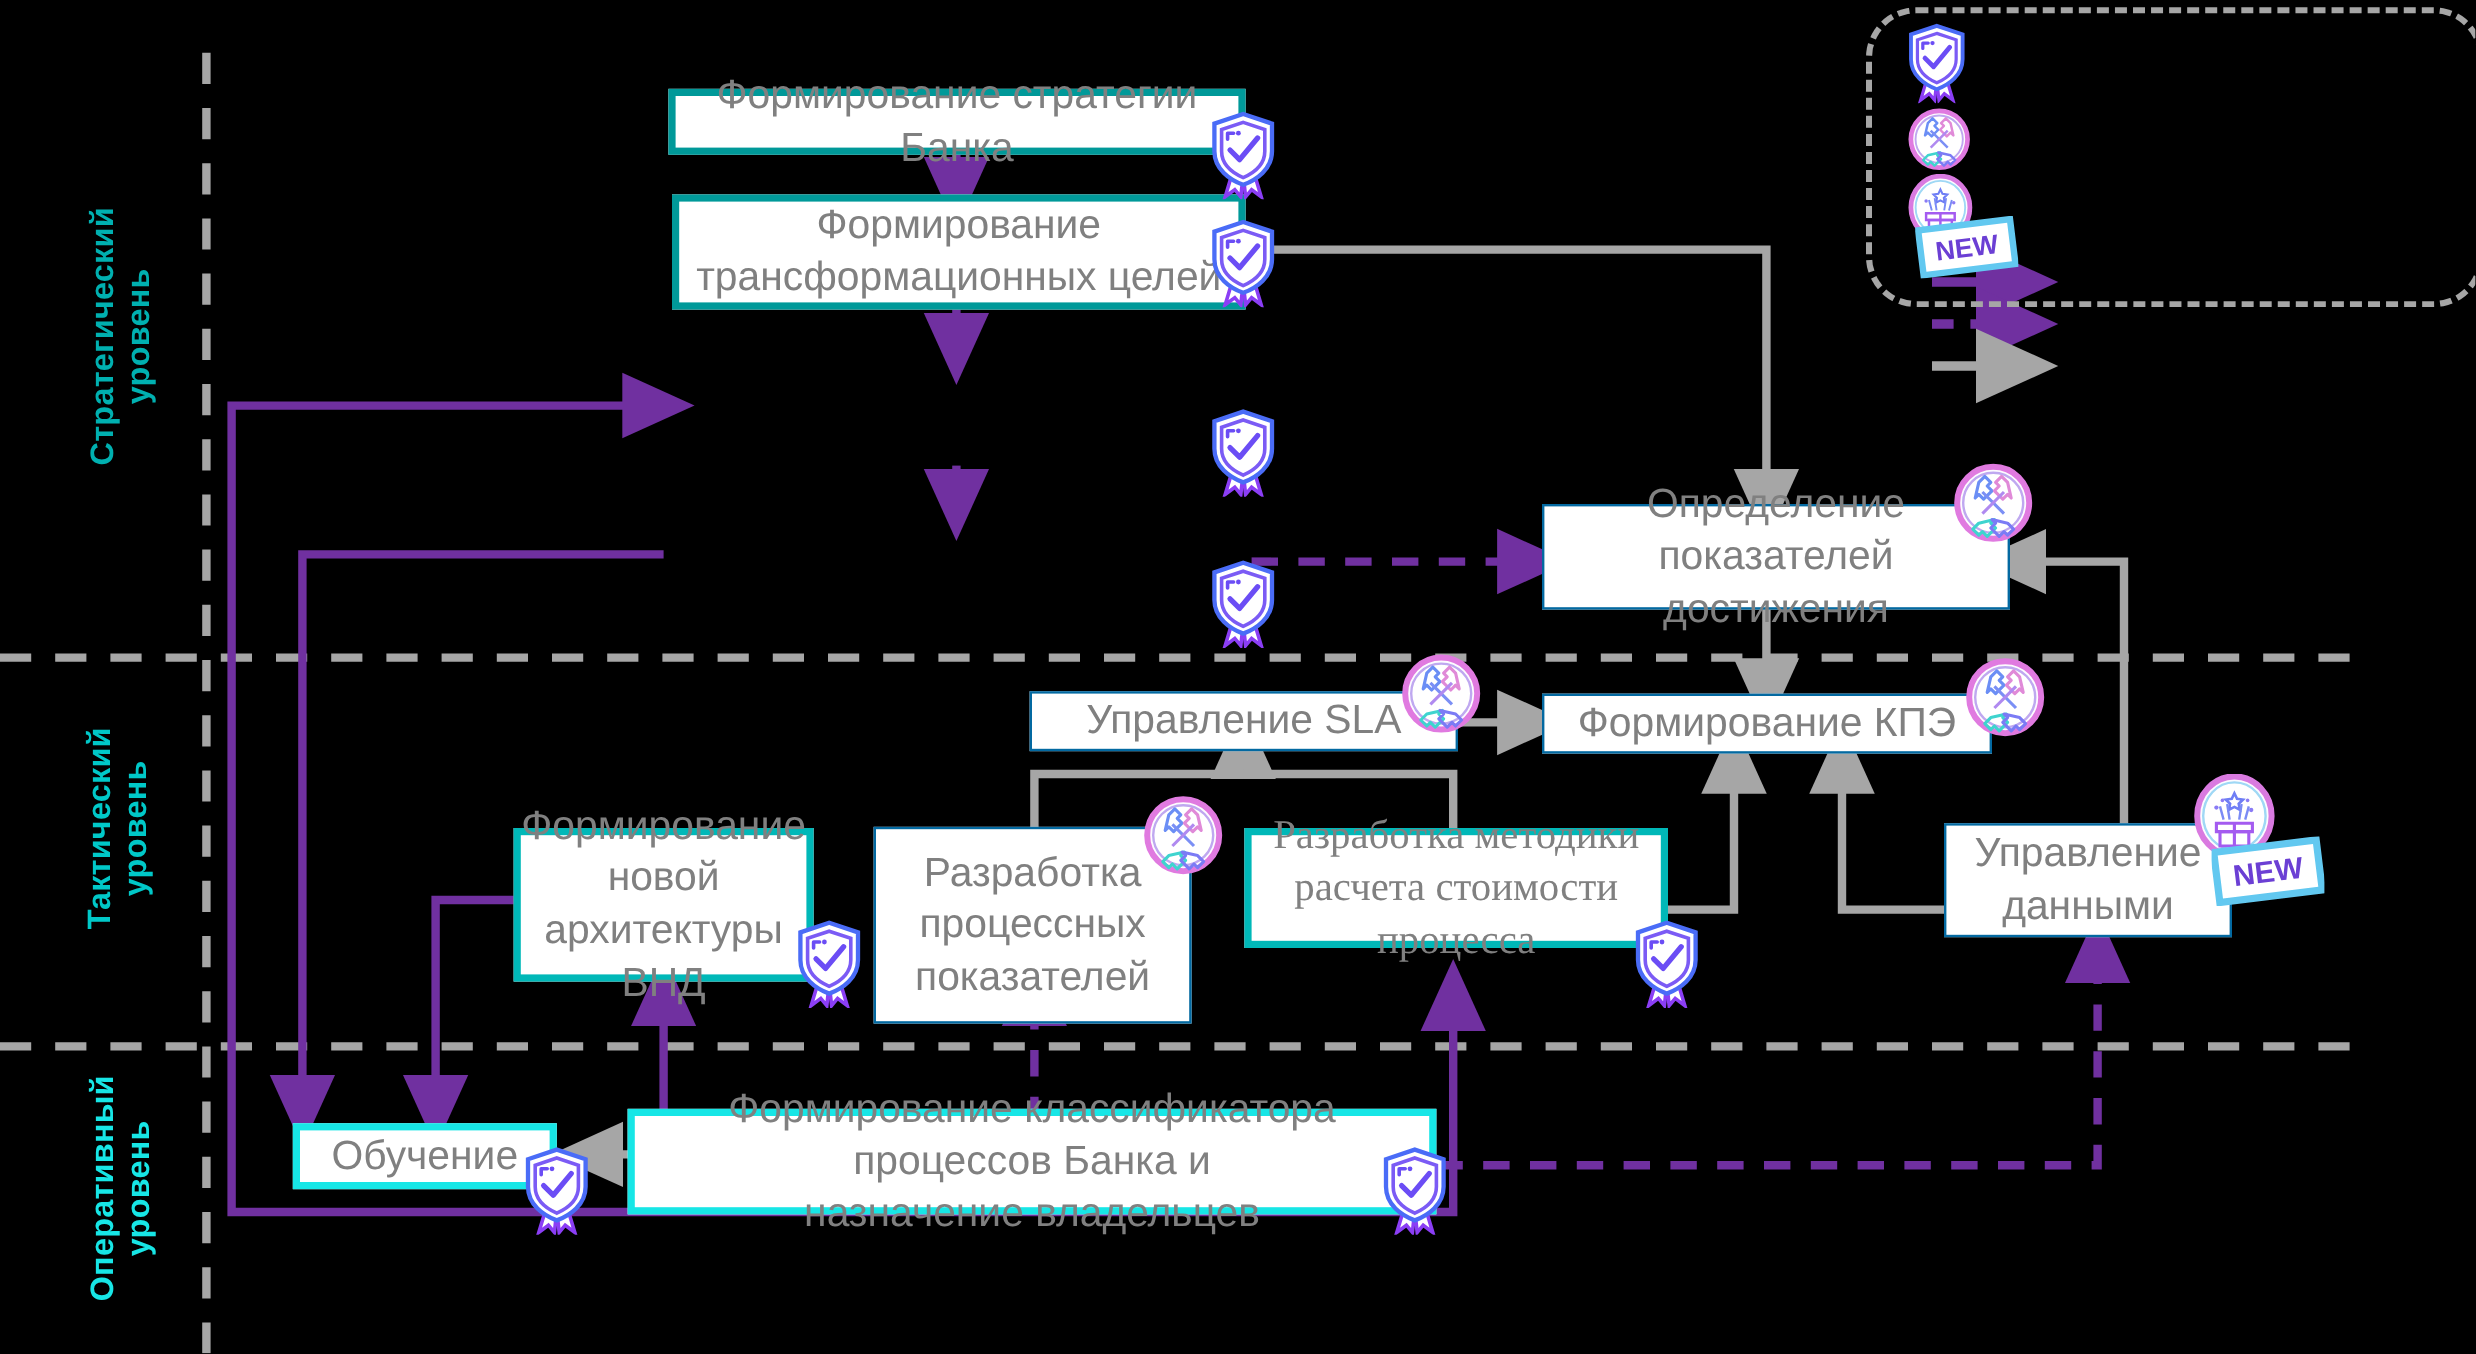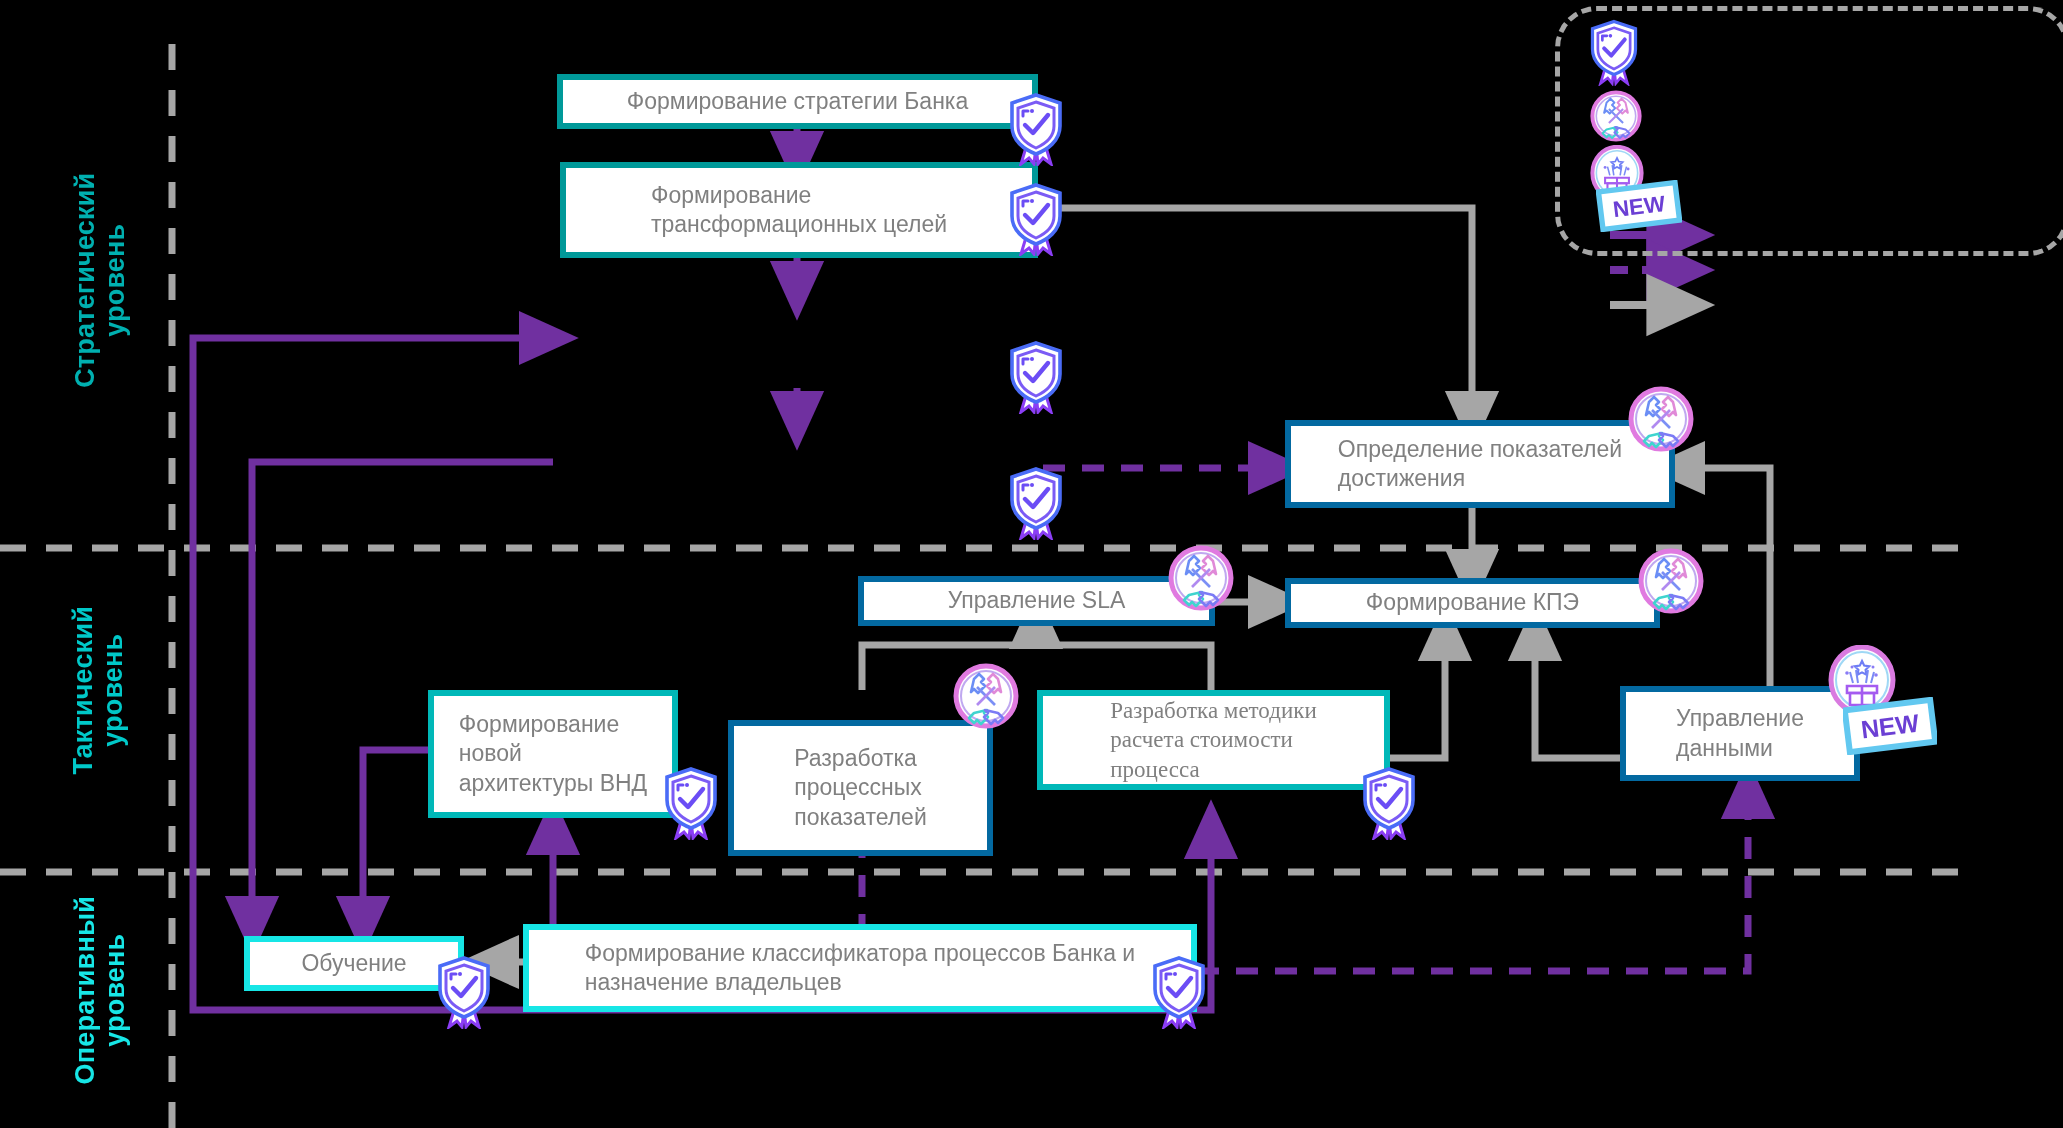--- a/index.html
+++ b/index.html
@@ -11,31 +11,31 @@
     font-family:"Liberation Sans","DejaVu Sans",sans-serif;
   }
   #svglayer{position:absolute;left:0;top:0;width:2063px;height:1128px;}
 
   
   .node{
     position:absolute;
     box-sizing:border-box;
     background:#ffffff;
     display:flex;align-items:center;justify-content:center;
-    text-align:left;
+    text-align:center;
     color:#808080;
-    font-size:23px;
+    font-size:34px;
     line-height:1.28;
     padding:4px 10px;
     z-index:5;
   }
   .node.teal   { border:6px solid #009999; }
   .node.tealb  { border:6px solid #00b8b8; }
   .node.cyan   { border:6px solid #17e6e6; }
-  .node.grey   { border:6px solid #0369a1; }
+  .node.grey   { border:2px solid #0369a1; }
 
   
   .lvl{
     position:absolute;
     font-weight:bold;
     font-size:27px;
     letter-spacing:.2px;
     text-align:center;
     line-height:1.12;
     transform-origin:center center;
@@ -141,21 +141,21 @@
 достижения</div>
 
   <div class="node grey" style="left:858px;top:576px;width:357px;height:50px;">Управление SLA</div>
 
   <div class="node grey" style="left:1285px;top:578px;width:375px;height:50px;">Формирование КПЭ</div>
 
   <div class="node tealb" style="left:428px;top:690px;width:250px;height:128px; white-space:pre-line;">Формирование
 новой
 архитектуры ВНД</div>
 
-  <div class="node grey" style="left:728px;top:720px;width:265px;height:136px; white-space:pre-line;">Разработка
+  <div class="node grey" style="left:728px;top:689px;width:265px;height:164px; white-space:pre-line;">Разработка
 процессных
 показателей</div>
 
   <div class="node tealb" style="left:1037px;top:690px;width:353px;height:100px; white-space:pre-line;font-family:Liberation Serif, serif;">Разработка методики
 расчета стоимости
 процесса</div>
 
   <div class="node grey" style="left:1620px;top:686px;width:240px;height:95px; white-space:pre-line;">Управление
 данными</div>
 

